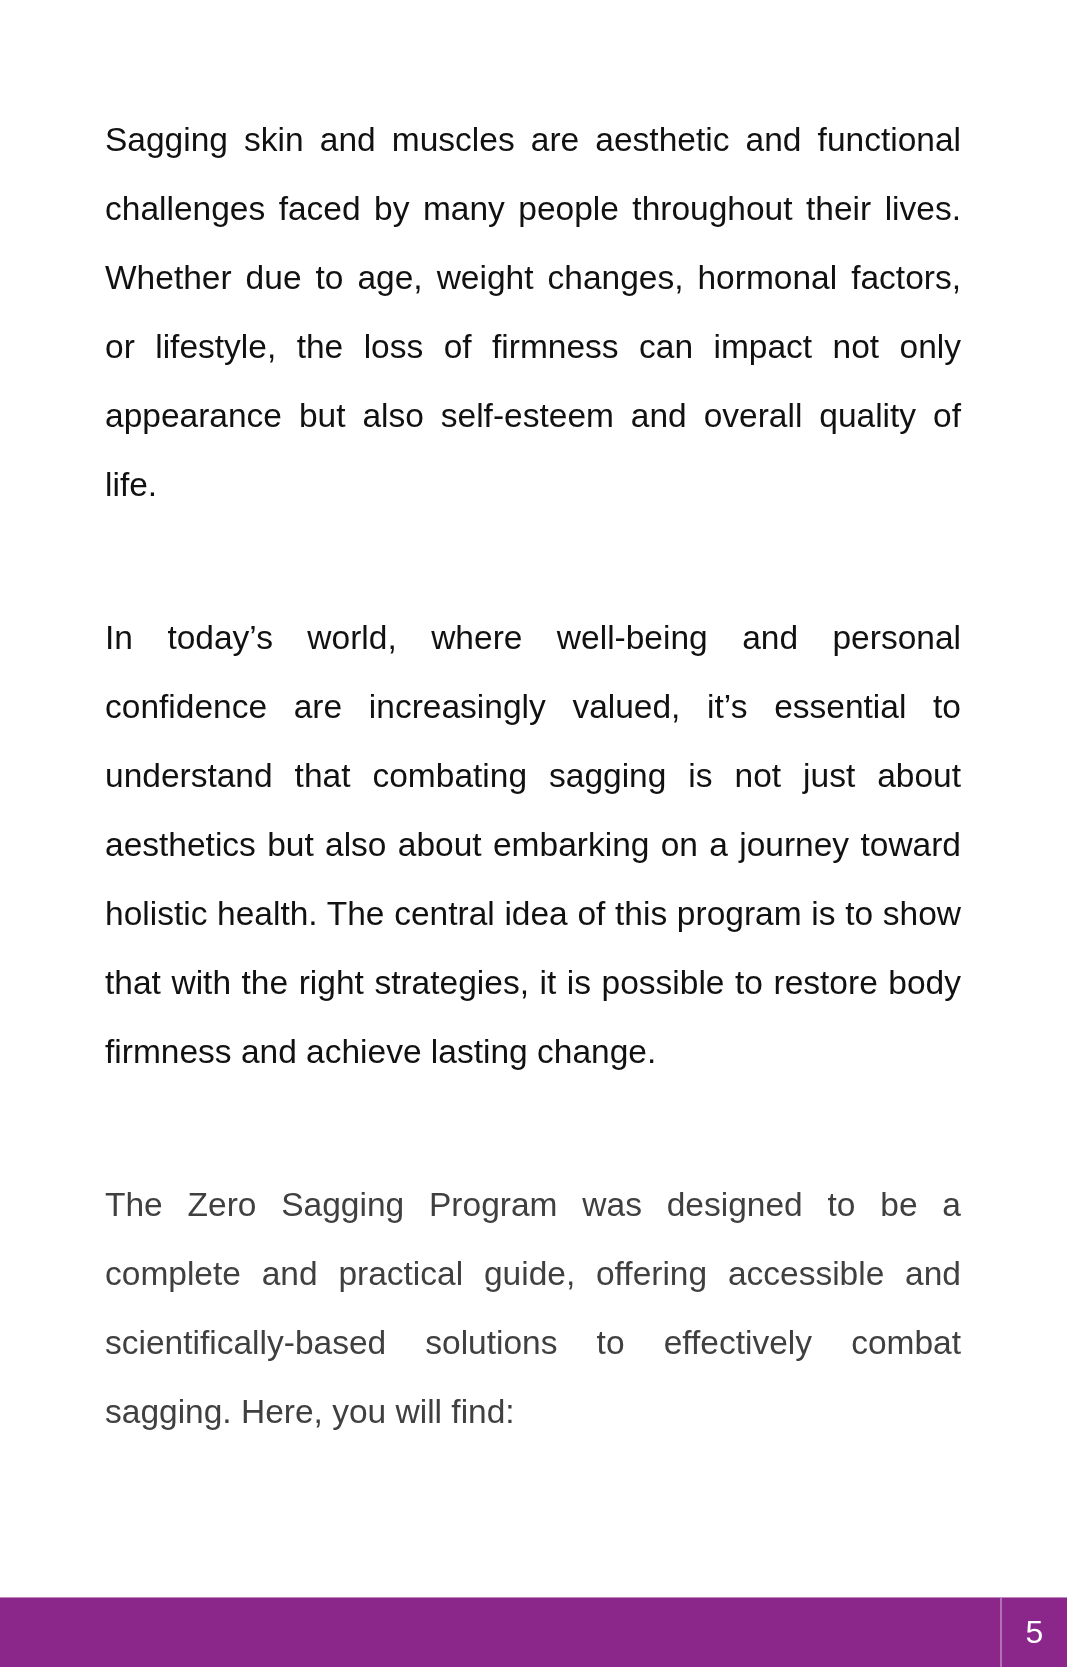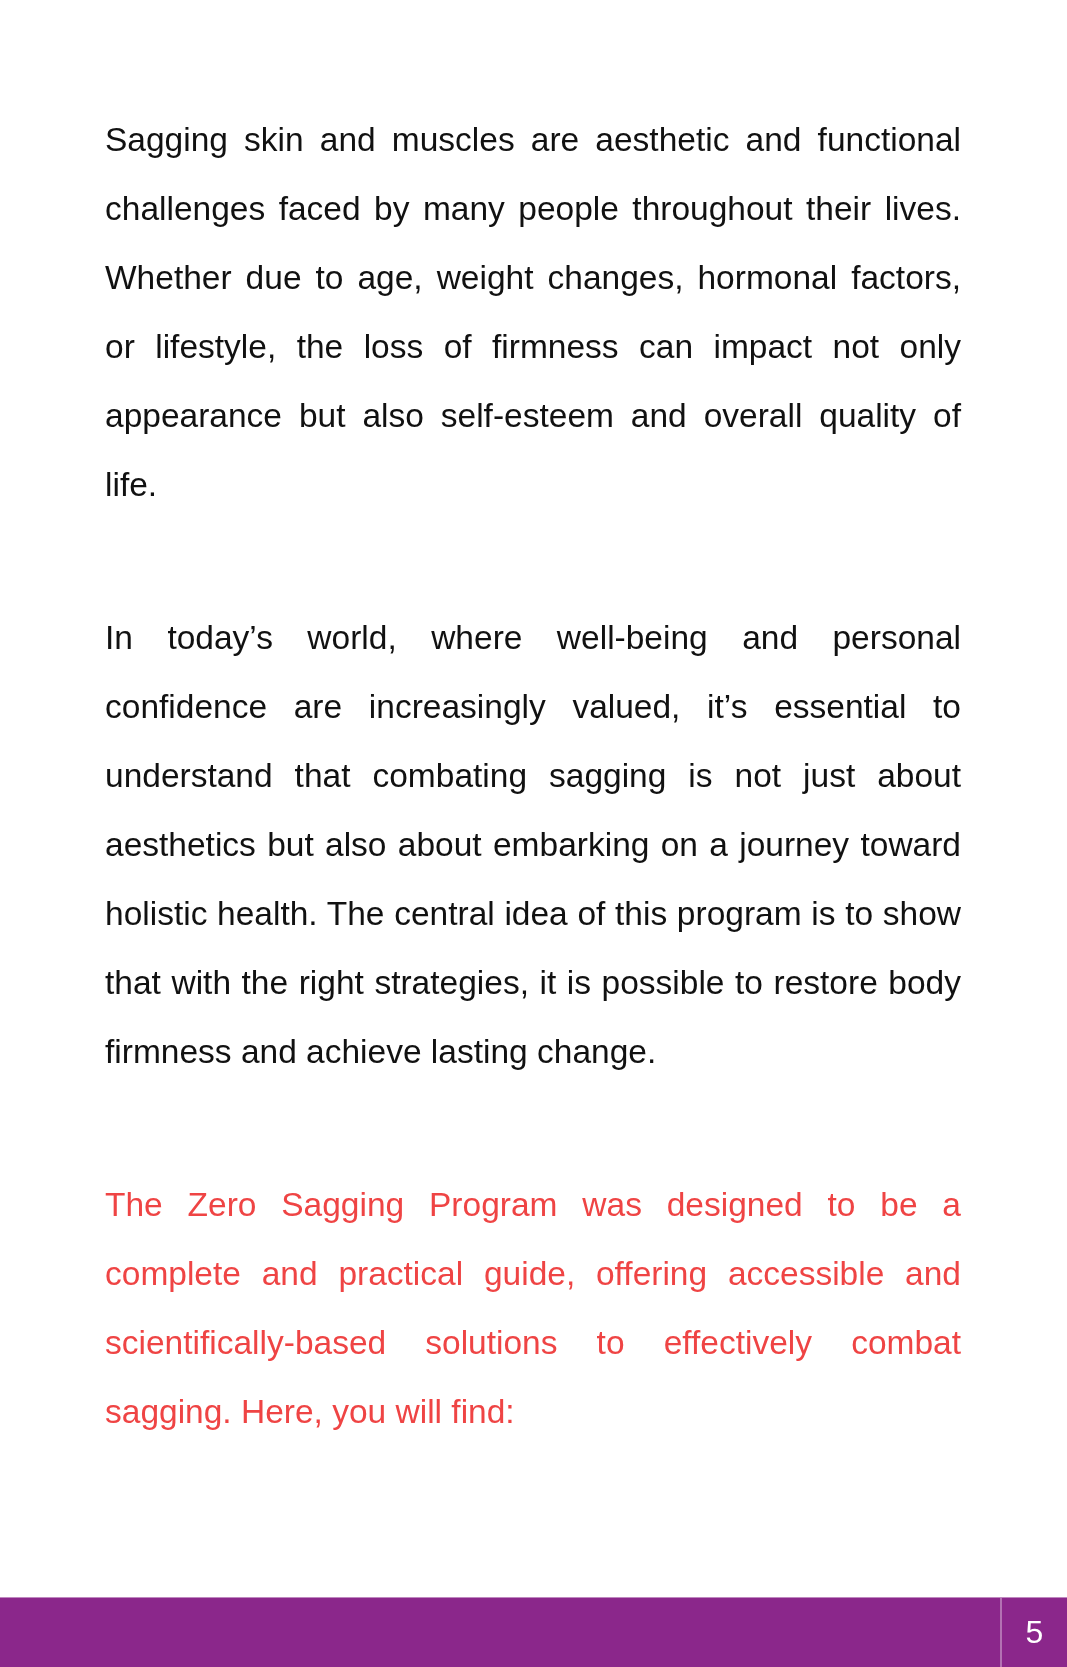--- a/index.html
+++ b/index.html
@@ -63,21 +63,21 @@
   }
 </style>
 </head>
 <body>
 
 <div class="page">
 
   <div class="content">
     <p class="para" style="color: rgb(17, 17, 17);">Sagging skin and muscles are aesthetic and functional challenges faced by many people throughout their lives. Whether due to age, weight changes, hormonal factors, or lifestyle, the loss of firmness can impact not only appearance but also self-esteem and overall quality of life.</p>
     <p class="para" style="color: rgb(17, 17, 17);">In today’s world, where well-being and personal confidence are increasingly valued, it’s essential to understand that combating sagging is not just about aesthetics but also about embarking on a journey toward holistic health. The central idea of this program is to show that with the right strategies, it is possible to restore body firmness and achieve lasting change.</p>
-    <p class="para" style="color: #ef4444;">The Zero Sagging Program was designed to be a complete and practical guide, offering accessible and scientifically-based solutions to effectively combat sagging. Here, you will find:</p>
+    <p class="para" style="color: #404040;">The Zero Sagging Program was designed to be a complete and practical guide, offering accessible and scientifically-based solutions to effectively combat sagging. Here, you will find:</p>
   </div>
 
   <div class="footer-bar" style="background: rgb(139, 39, 139);">
     <div class="footer-divider"></div>
     <div class="footer-page" style="color: rgb(255, 255, 255);">5</div>
   </div>
 
 </div>
 
 </body></html>

